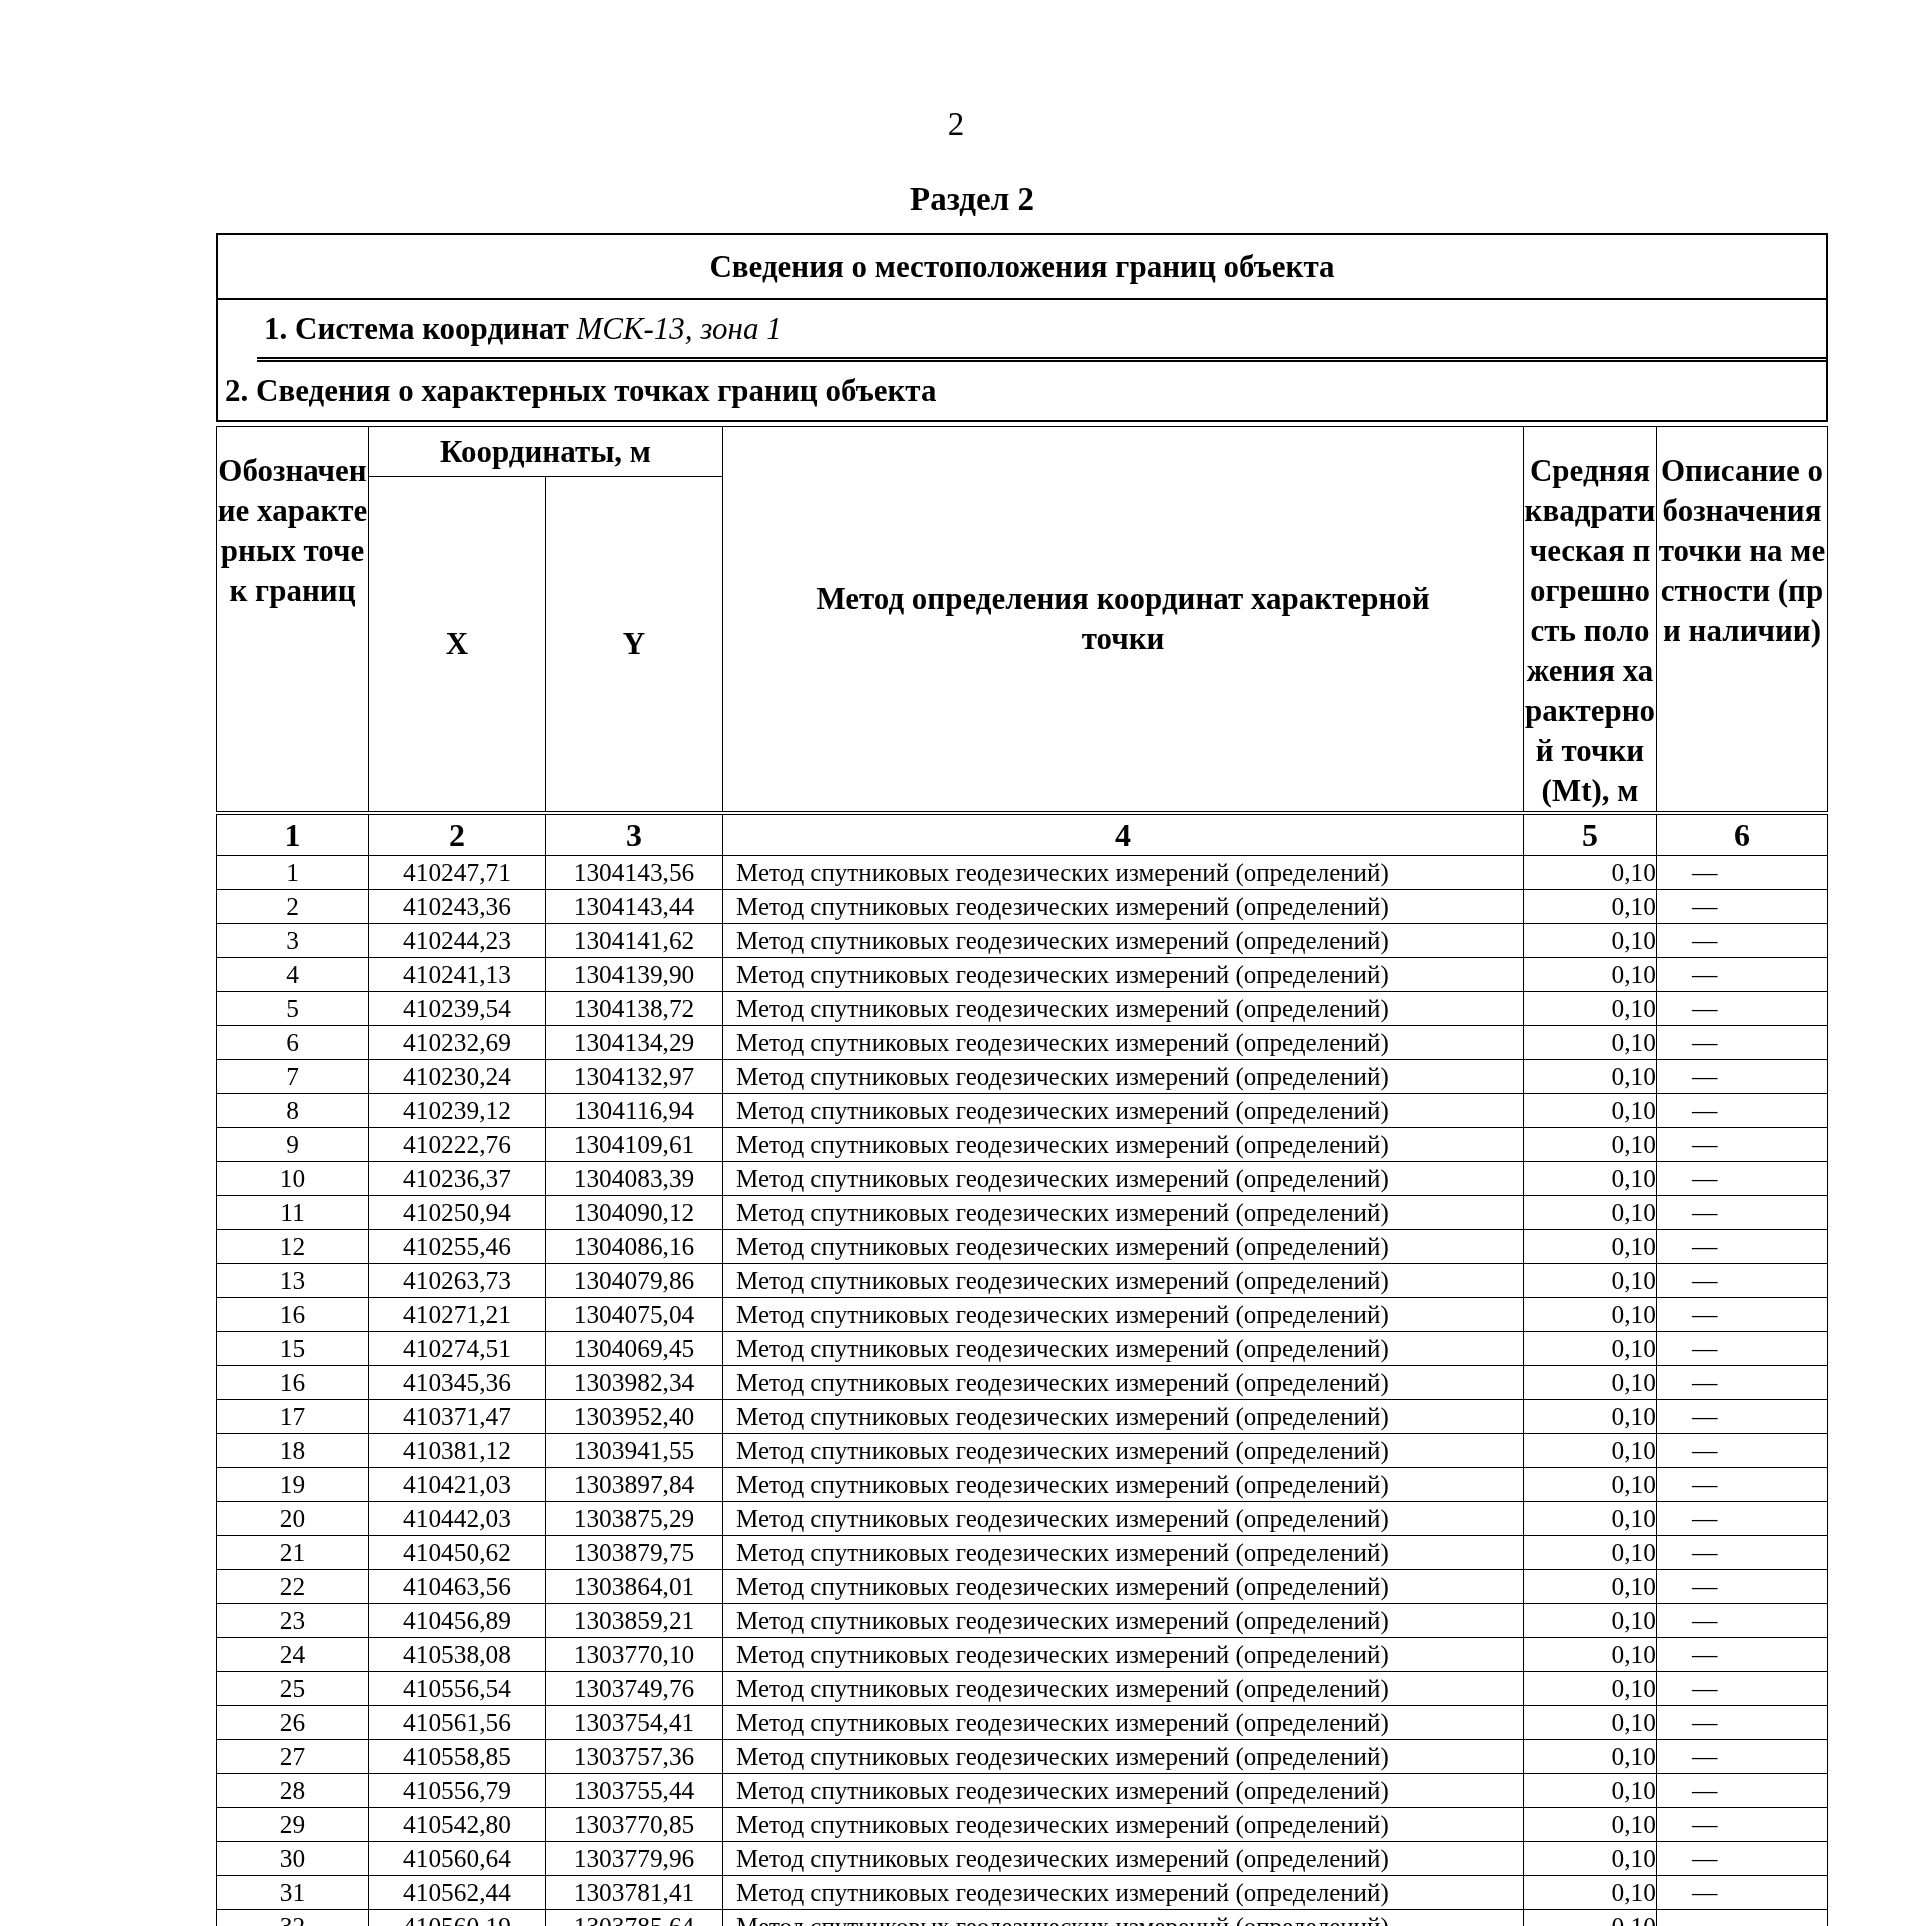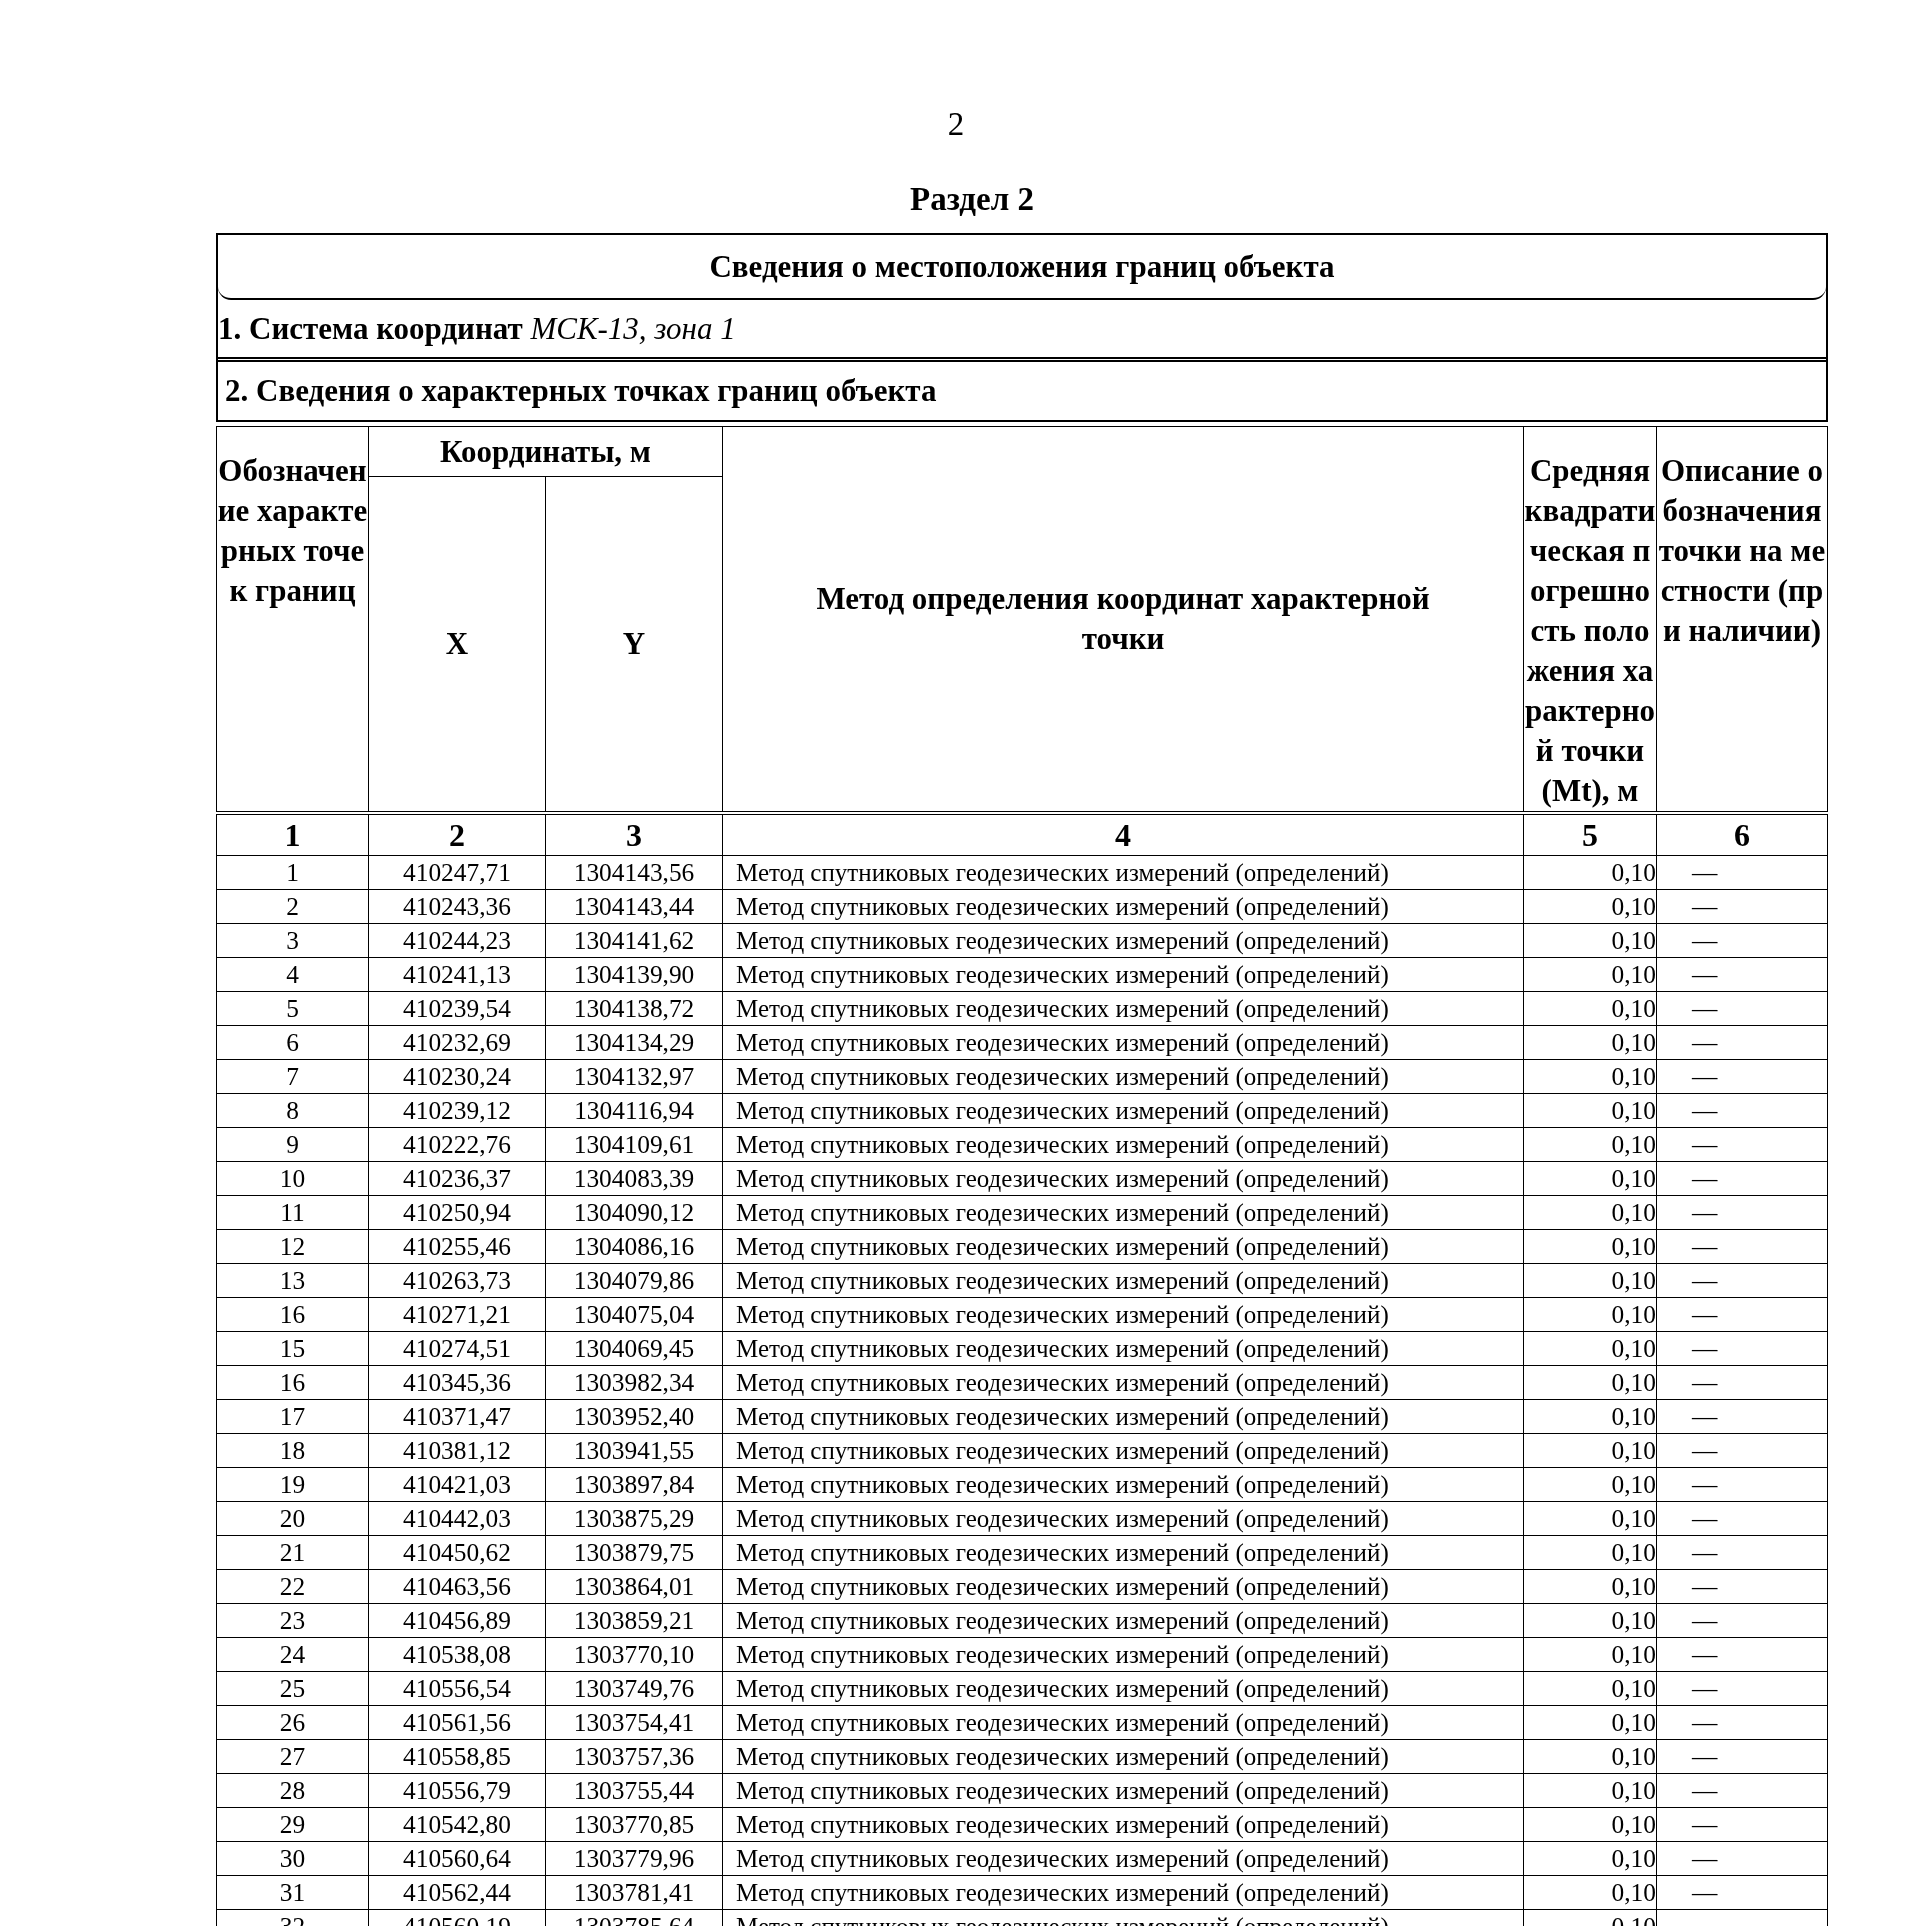--- a/index.html
+++ b/index.html
@@ -16,22 +16,22 @@
     text-align: center; font-size: 33px; font-weight: bold;
   }
   .frame {
     position: absolute; left: 216px; top: 233px; width: 1612px;
     border: 2.3px solid #000; border-bottom: none; box-sizing: border-box;
   }
   .band {
     border-bottom: 2.3px solid #000; box-sizing: border-box;
     font-size: 31px; font-weight: bold; display: flex; align-items: center;
   }
-  .band.title { height: 65px; justify-content: center; border-radius: 13px; }
-  .band.cs { height: 62px; border-bottom: 2.3px double #000; border-bottom-width: 5.4px; }
+  .band.title { height: 65px; justify-content: center; }
+  .band.cs { height: 62px; padding-left: 7px; border-bottom: 2.3px double #000; border-bottom-width: 5.4px; margin-left: 39px; }
   .band.cs .ital { font-weight: normal; font-style: italic; margin-left: 7.7px; }
   .band.pts { height: 60px; padding-left: 7px; }
   table.grid {
     position: absolute; left: 216px; top: 426px; width: 1612px;
     border-collapse: collapse; table-layout: fixed;
   }
   table.grid td, table.grid th {
     border: 1.9px solid #000; padding: 0; text-align: center; vertical-align: middle;
   }
   table.grid th {

